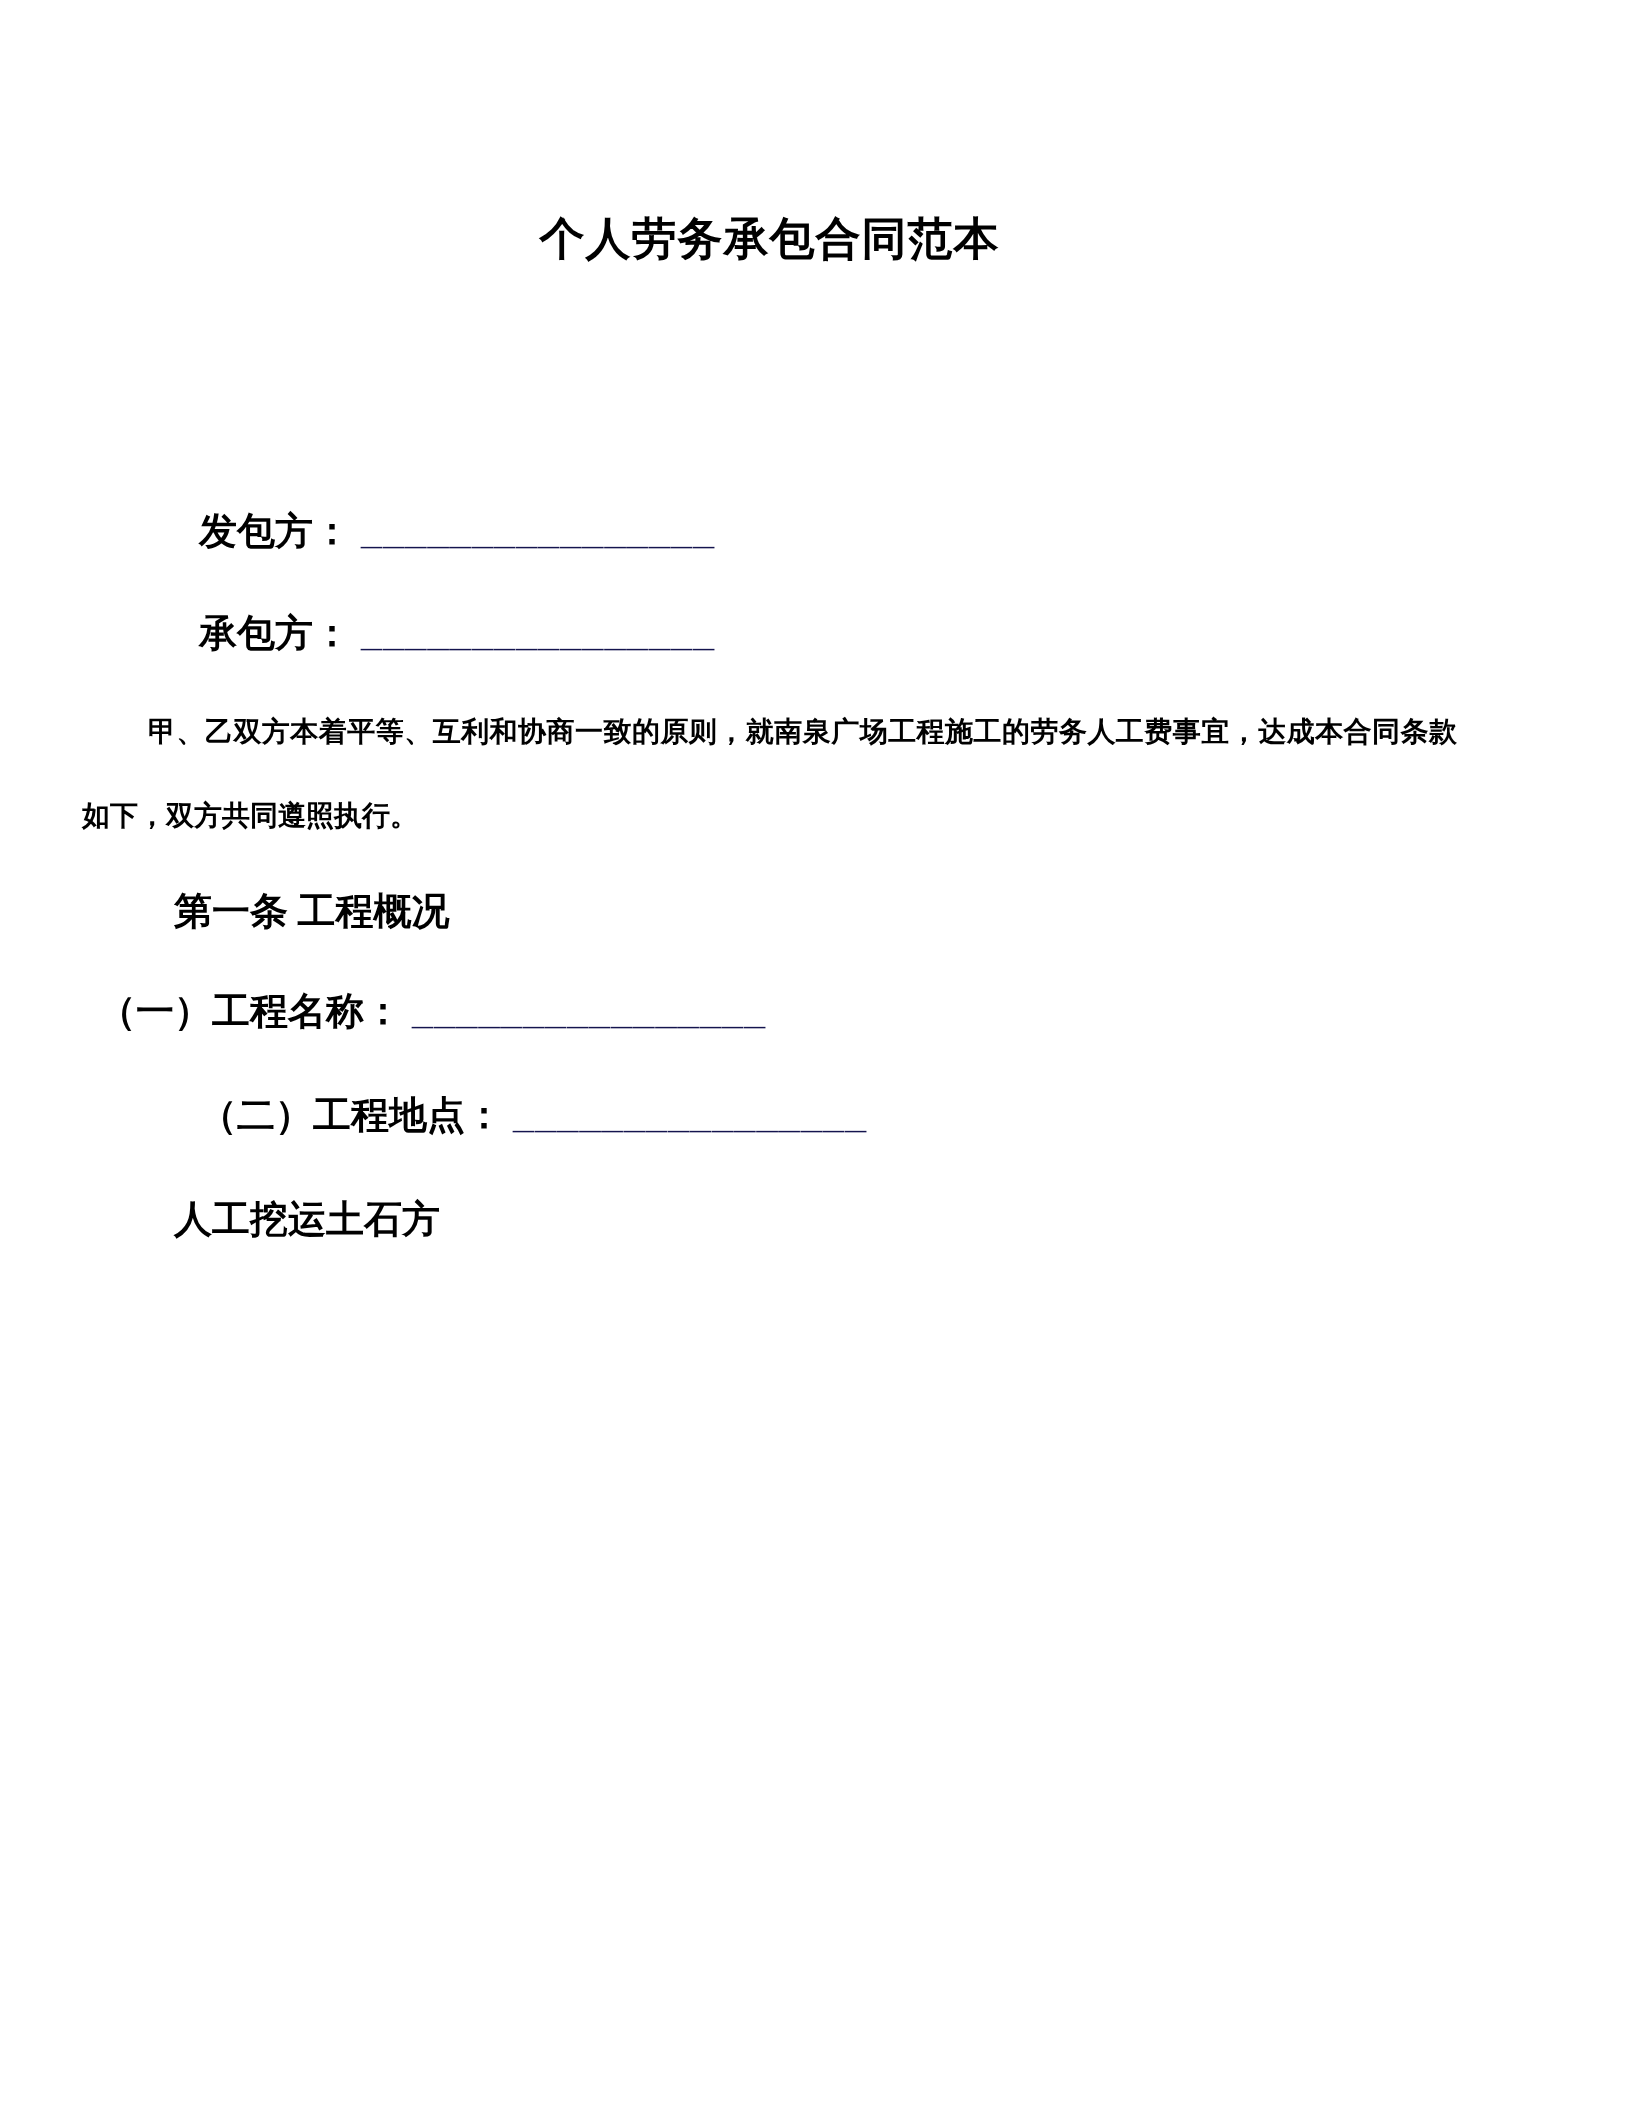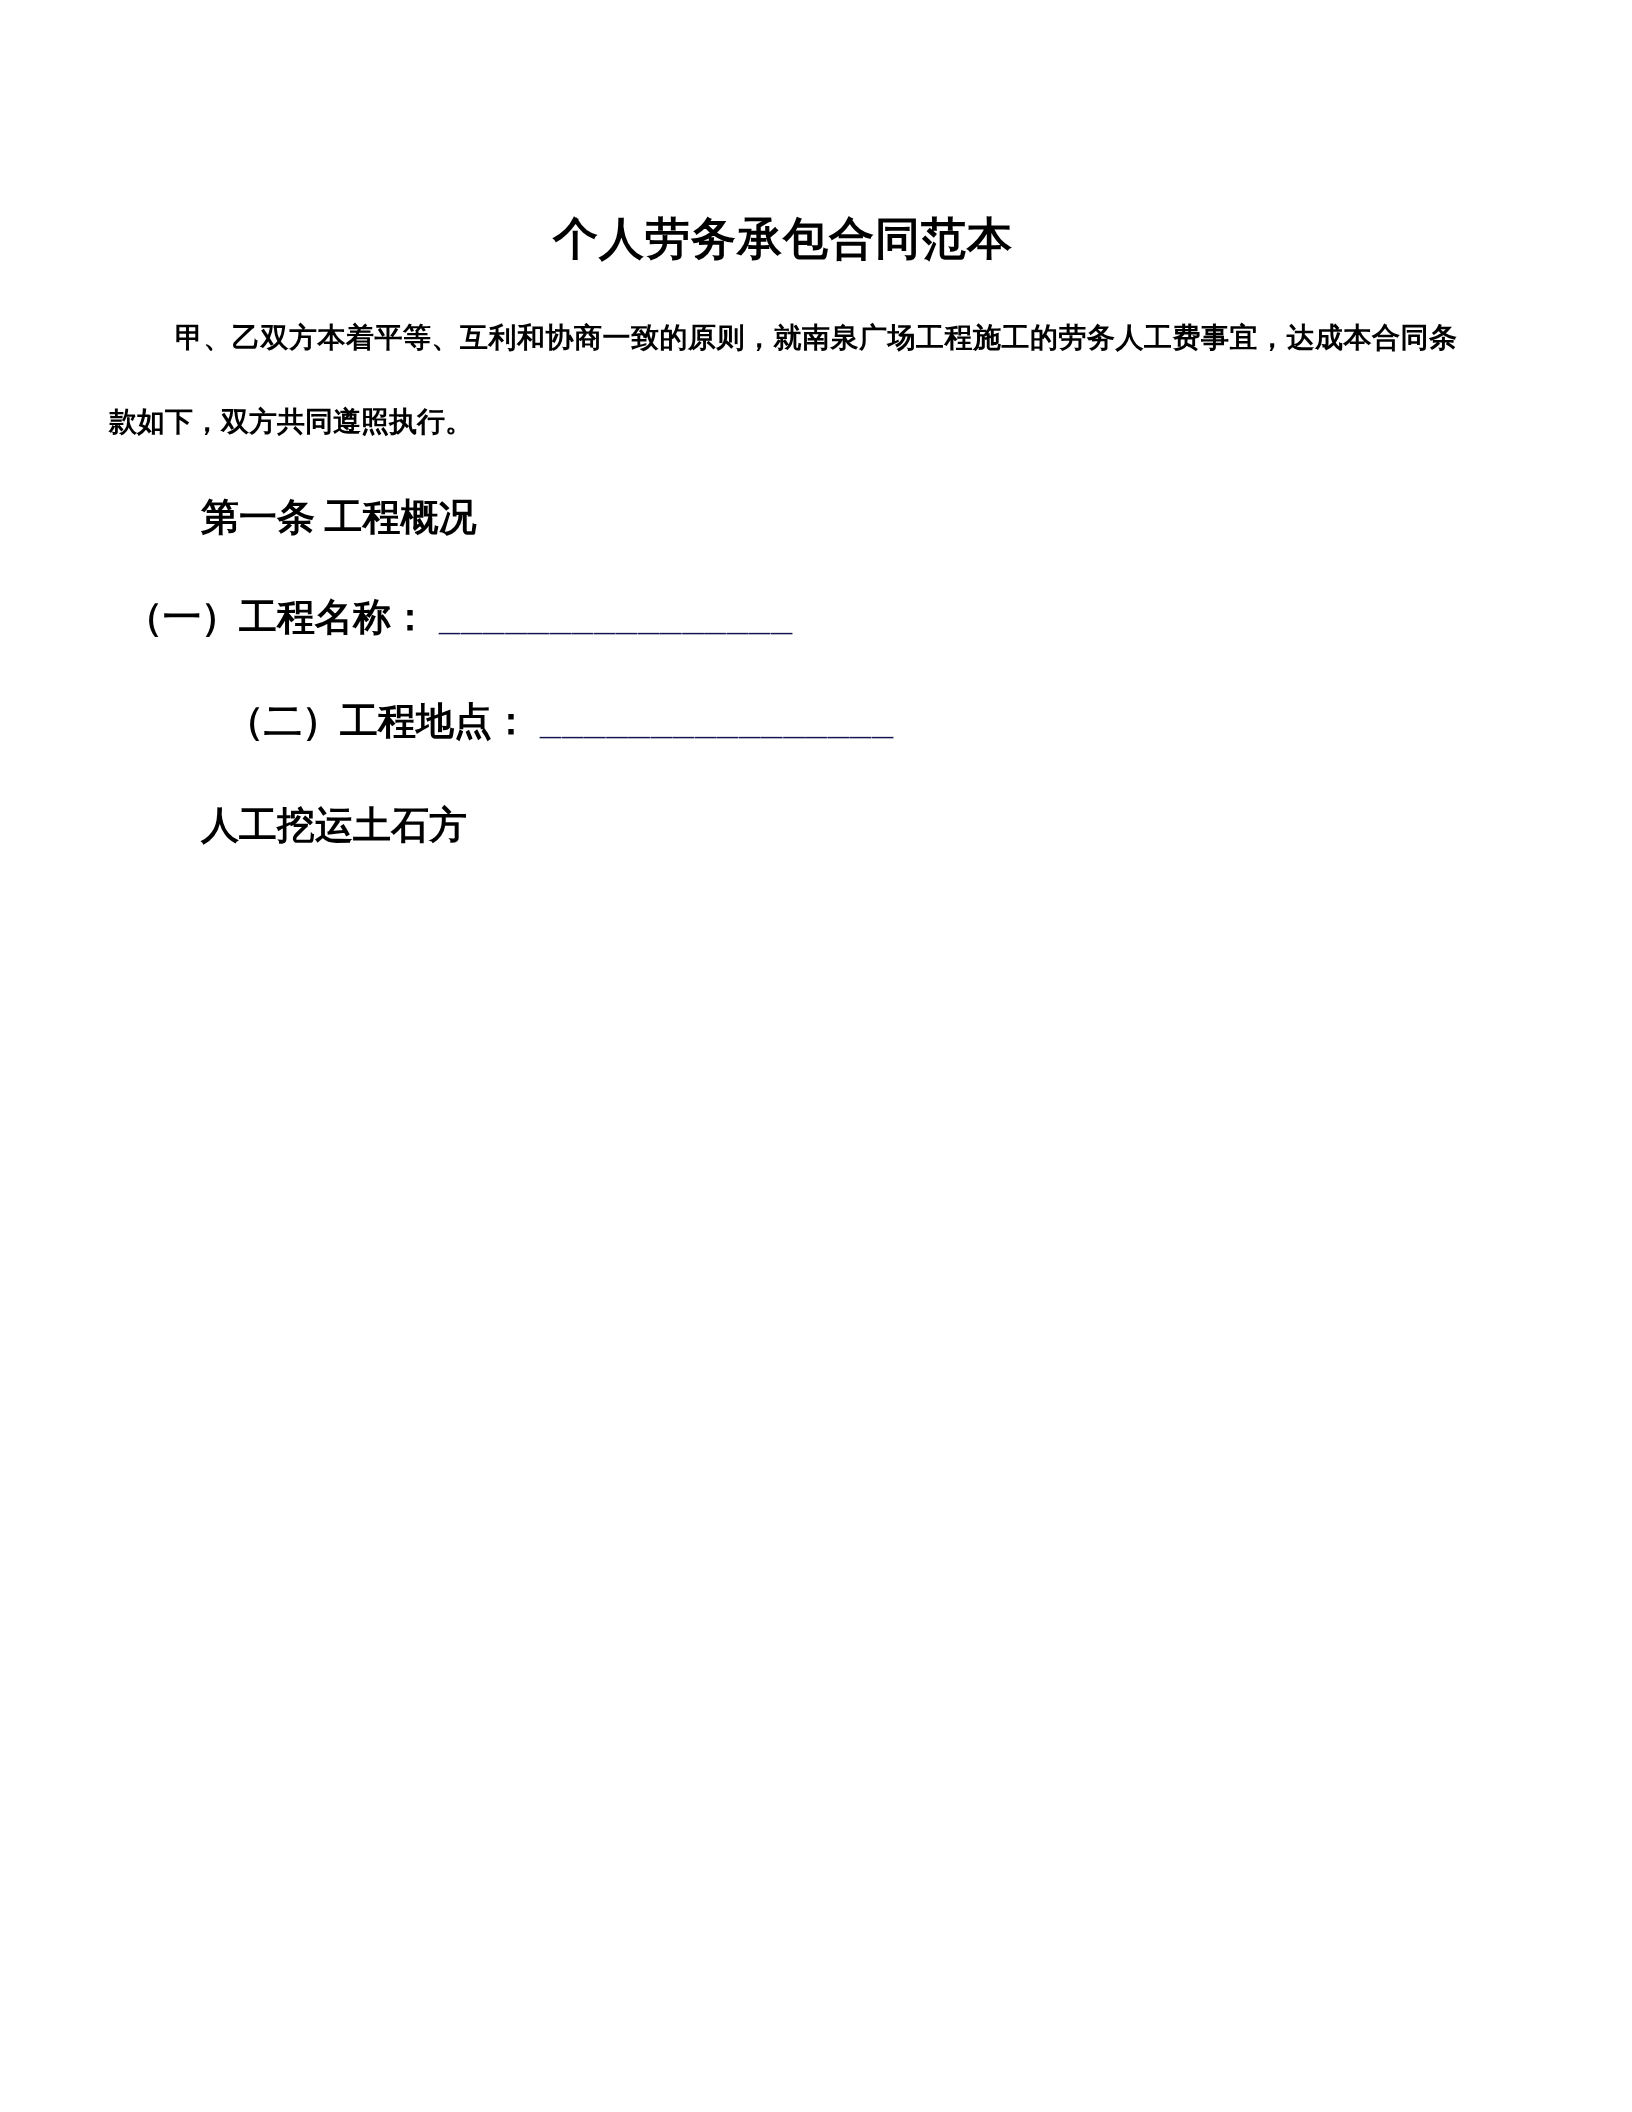--- a/index.html
+++ b/index.html
@@ -11,21 +11,21 @@
     width: 1632px;
     height: 2112px;
     font-family: "Liberation Sans", "DejaVu Sans", sans-serif;
     color: #000000;
     overflow: hidden;
   }
   .page {
     width: 1632px;
     height: 1804px;
     box-sizing: border-box;
-    padding: 0 175px 0 109px;
+    padding: 0 175px 0 82px;
     background: #ffffff;
   }
   .doc-title {
     margin: 0;
     padding-top: 212px;
     text-align: center;
     font-size: 45px;
     line-height: 54px;
     font-weight: 700;
     letter-spacing: 1px;
@@ -81,20 +81,28 @@
     letter-spacing: 1px;
   }
 </style>
 </head>
 <body>
 
 <div class="page">
 
   <h1 class="doc-title">个人劳务承包合同范本</h1>
 
+  <div class="fields-block">
+    <div class="field-row">
+      <span>发包方：</span><span class="blank-line">________________</span>
+    </div>
+    <div class="field-row">
+      <span>承包方：</span><span class="blank-line">________________</span>
+    </div>
+  </div>
 
   <p class="para intro-para">甲、乙双方本着平等、互利和协商一致的原则，就南泉广场工程施工的劳务人工费事宜，达成本合同条款如下，双方共同遵照执行。</p>
 
   <div class="article-heading heading-1">第一条 工程概况</div>
 
   <div class="item-row item-first">
     <span>（一）工程名称：</span><span class="blank-line">________________</span>
   </div>
 
   <div class="item-row">

